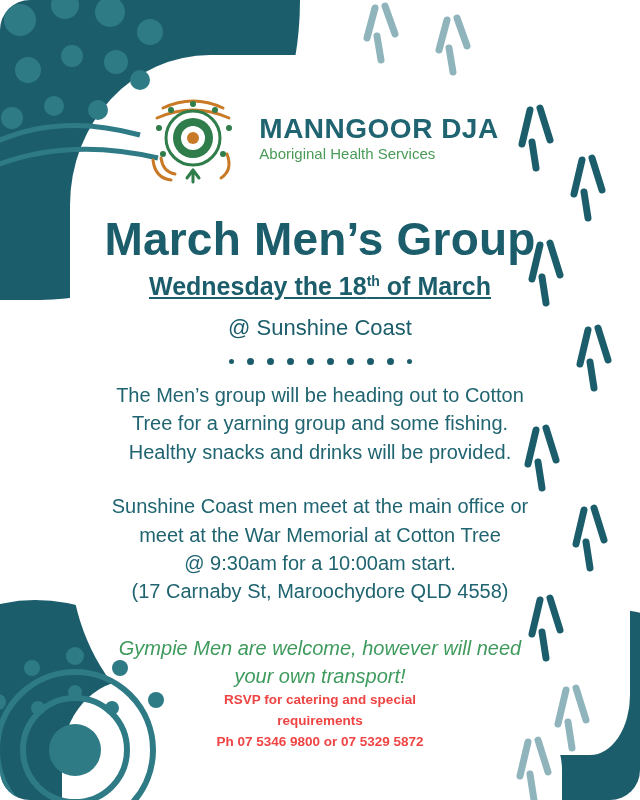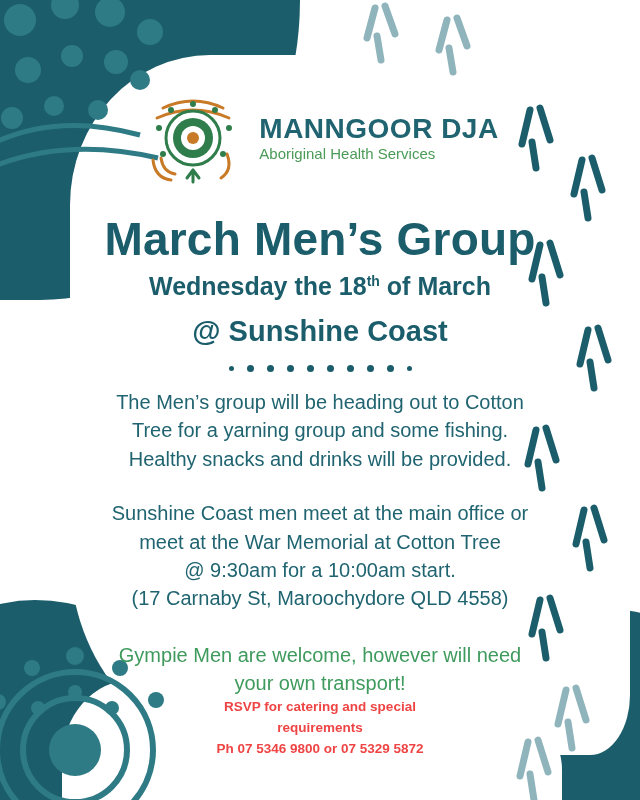--- a/index.html
+++ b/index.html
@@ -12,20 +12,21 @@
     background: #ffffff;
     font-family: "Liberation Sans", sans-serif;
     overflow: hidden;
   }
   .poster {
     position: relative;
     width: 640px;
     height: 800px;
     background: #ffffff;
     overflow: hidden;
+    border-radius: 30px;
   }
 
   
   .bg-teal-top-left {
     position: absolute;
     left: -120px;
     top: -130px;
     width: 420px;
     height: 430px;
     background: #1b5d6b;
@@ -146,29 +147,30 @@
     font-size: 46px;
     font-weight: bold;
     color: #1b5d6b;
     letter-spacing: 0.2px;
   }
   .subhead {
     margin-top: 6px;
     font-size: 25px;
     font-weight: bold;
     color: #1b5d6b;
+    text-decoration: underline;
   }
   .subhead sup {
     font-size: 14px;
     vertical-align: super;
   }
   .location {
     margin-top: 14px;
-    font-size: 29px;
-    font-weight: bold;
+    font-size: 22px;
+    font-weight: normal;
     color: #1b5d6b;
   }
 
   .dot-divider {
     margin-top: 14px;
     display: flex;
     gap: 13px;
     align-items: center;
     justify-content: center;
     height: 12px;
@@ -198,20 +200,21 @@
   .body-para .line {
     display: block;
   }
 
   .green-note {
     margin-top: 28px;
     font-size: 20px;
     line-height: 1.4;
     color: #3f9a5d;
     width: 500px;
+    font-style: italic;
   }
   .green-note .line { display: block; }
 
   .rsvp {
     font-size: 13.5px;
     font-weight: bold;
     line-height: 1.55;
     color: #ef4444;
   }
   .rsvp .line { display: block; }

